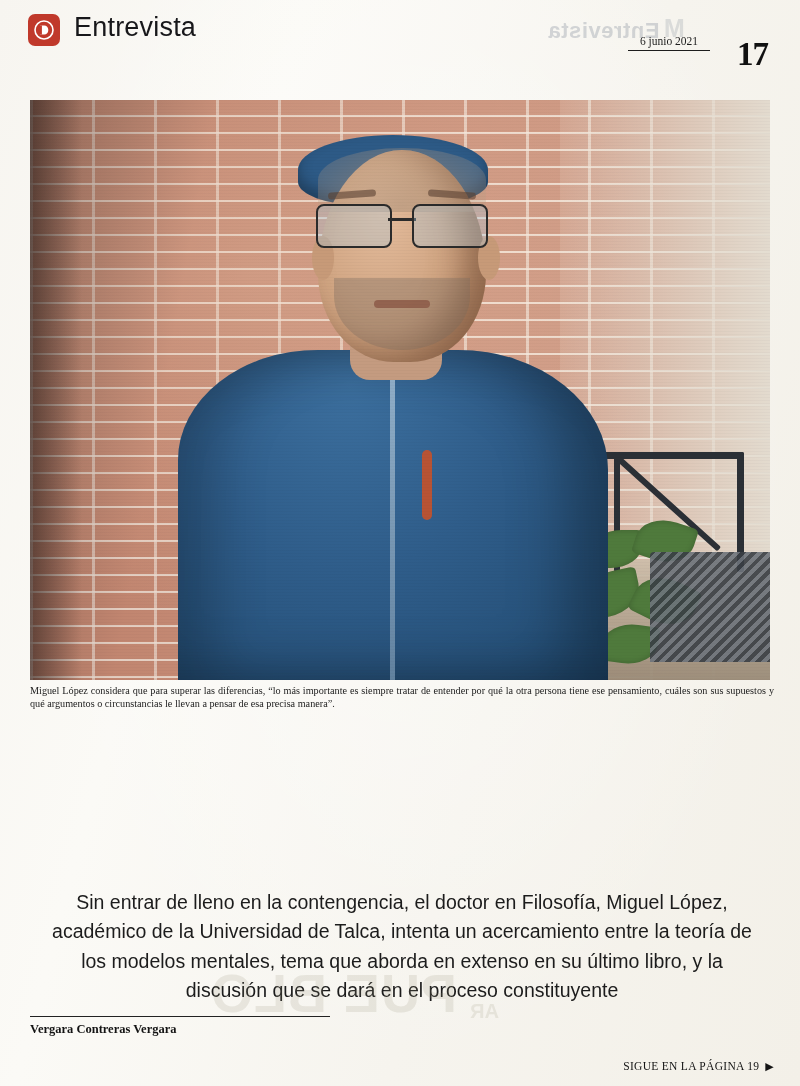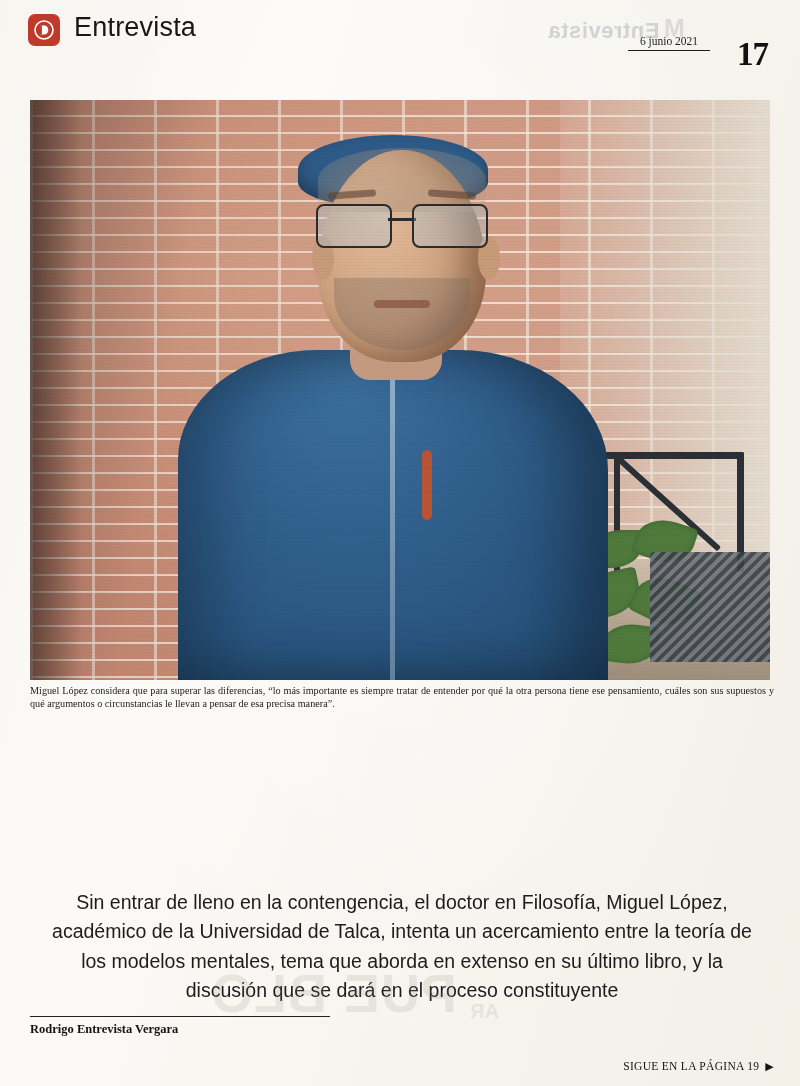--- a/index.html
+++ b/index.html
@@ -588,20 +588,20 @@
   <div class="caption">Miguel López considera que para superar las diferencias, “lo más importante es siempre tratar de entender por qué la otra persona tiene ese pensamiento, cuáles son sus supuestos y qué argumentos o circunstancias le llevan a pensar de esa precisa manera”.</div>
 
   <h1 class="headline">
   </h1>
 
   <p class="lead">Sin entrar de lleno en la contengencia, el doctor en Filosofía, Miguel López, académico de la Universidad de Talca, intenta un acercamiento entre la teoría de los modelos mentales, tema que aborda en extenso en su último libro, y la discusión que se dará en el proceso constituyente</p>
 
   <div class="bleed">PUE BLO</div>
   <div class="bleed2">AR</div>
 
-  <div class="byline">Rodrigo Entrevista Vergara</div>
+  <div class="byline">Vergara Contreras Vergara</div>
 
   <div class="continues">
     <span>SIGUE EN LA PÁGINA 19</span>
     <span class="arrow">▶</span>
   </div>
 
 </div>
 
 </body></html>

